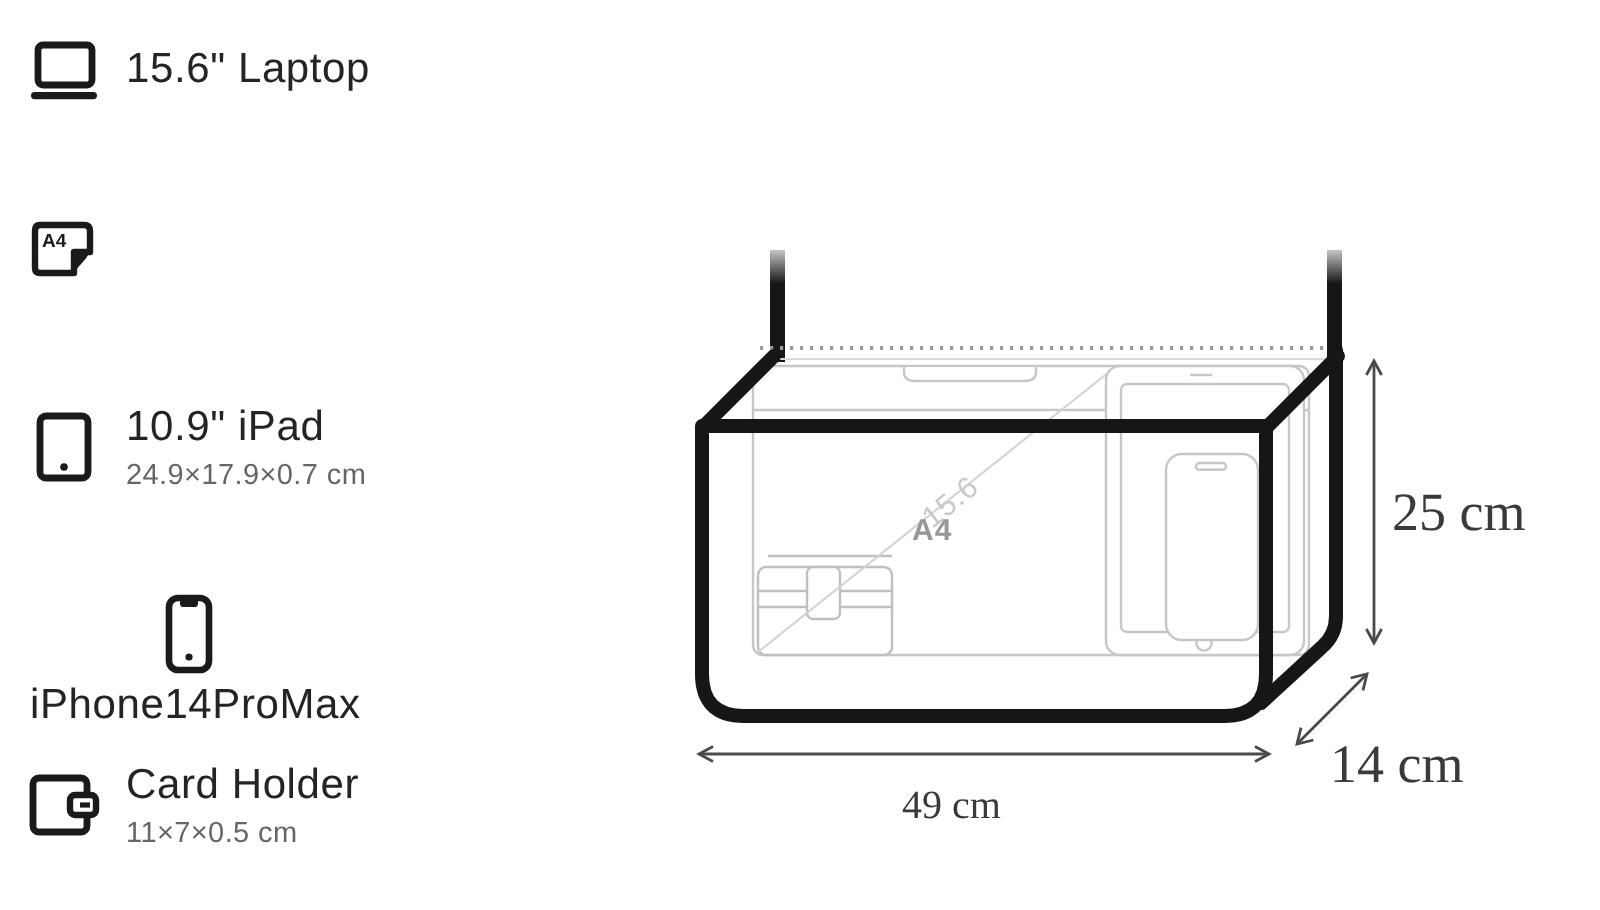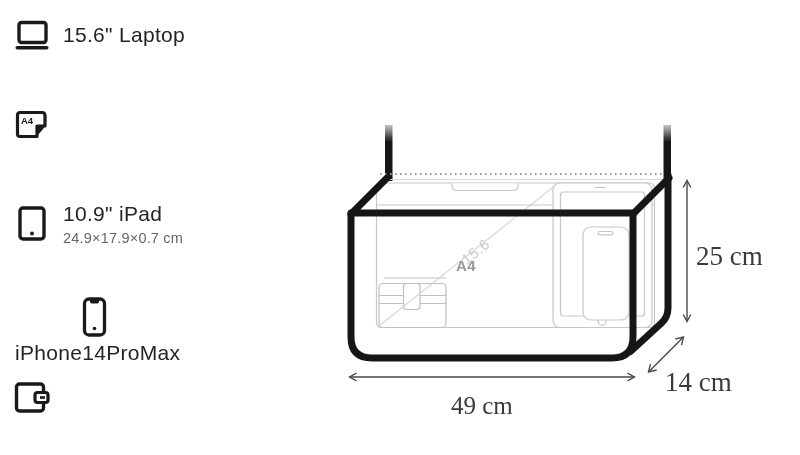--- a/index.html
+++ b/index.html
@@ -17,21 +17,21 @@
     font-size:21px; color:#242424; letter-spacing:0.3px; line-height:1.15;
     white-space:nowrap;
   }
   .fit-dims {
     font-size:14.5px; color:#666; letter-spacing:0.2px; margin-top:4px;
     white-space:nowrap;
   }
   
   .dim-label { position:absolute; color:#3a3a3a; white-space:nowrap; line-height:1;font-family:Liberation Serif, serif; }
   .lbl-height { left:696px; top:243px; font-size:27px; }
-  .lbl-width  { left:451px; top:393px; font-size:25px; }
+  .lbl-width  { left:451px; top:393px; font-size:20px; }
   .lbl-depth  { left:665px; top:369px; font-size:27px; }
   .inner-label { position:absolute; line-height:1; }
   .lbl-a4 { left:456px; top:258px; font-size:15px; font-weight:bold; color:#979797; letter-spacing:0.5px; }
   .lbl-156 { left:468px; top:252px; font-size:15px; color:#c9c9c9; letter-spacing:0.5px;
              transform:rotate(-39deg); transform-origin:left bottom; }
   svg.diagram { position:absolute; left:0; top:0; }
 </style>
 </head>
 <body>
 
@@ -89,20 +89,24 @@
       </div>
     </div>
 
     <div class="fit-item" style="top:381px;">
       <div class="icon-box">
         <svg width="36" height="34" viewBox="0 0 36 34">
           <rect x="2.5" y="3" width="27" height="27" rx="3" fill="none" stroke="#1a1a1a" stroke-width="3.4"></rect>
           <rect x="21" y="11.5" width="13" height="10" rx="2.5" fill="#fff" stroke="#1a1a1a" stroke-width="3.2"></rect>
           <line x1="26" y1="16.5" x2="31" y2="16.5" stroke="#1a1a1a" stroke-width="2.6"></line>
         </svg>
+      </div>
+      <div class="txt">
+        <div class="fit-title">Card Holder</div>
+        <div class="fit-dims">11×7×0.5 cm</div>
       </div>
     </div>
 
   </div>
 
   <svg class="diagram" width="800" height="455" viewBox="0 0 800 455">
     <defs>
       <linearGradient id="strapGrad" x1="0" y1="0" x2="0" y2="1">
         <stop offset="0" stop-color="#161616" stop-opacity="0.25"></stop>
         <stop offset="0.3" stop-color="#161616" stop-opacity="1"></stop>

